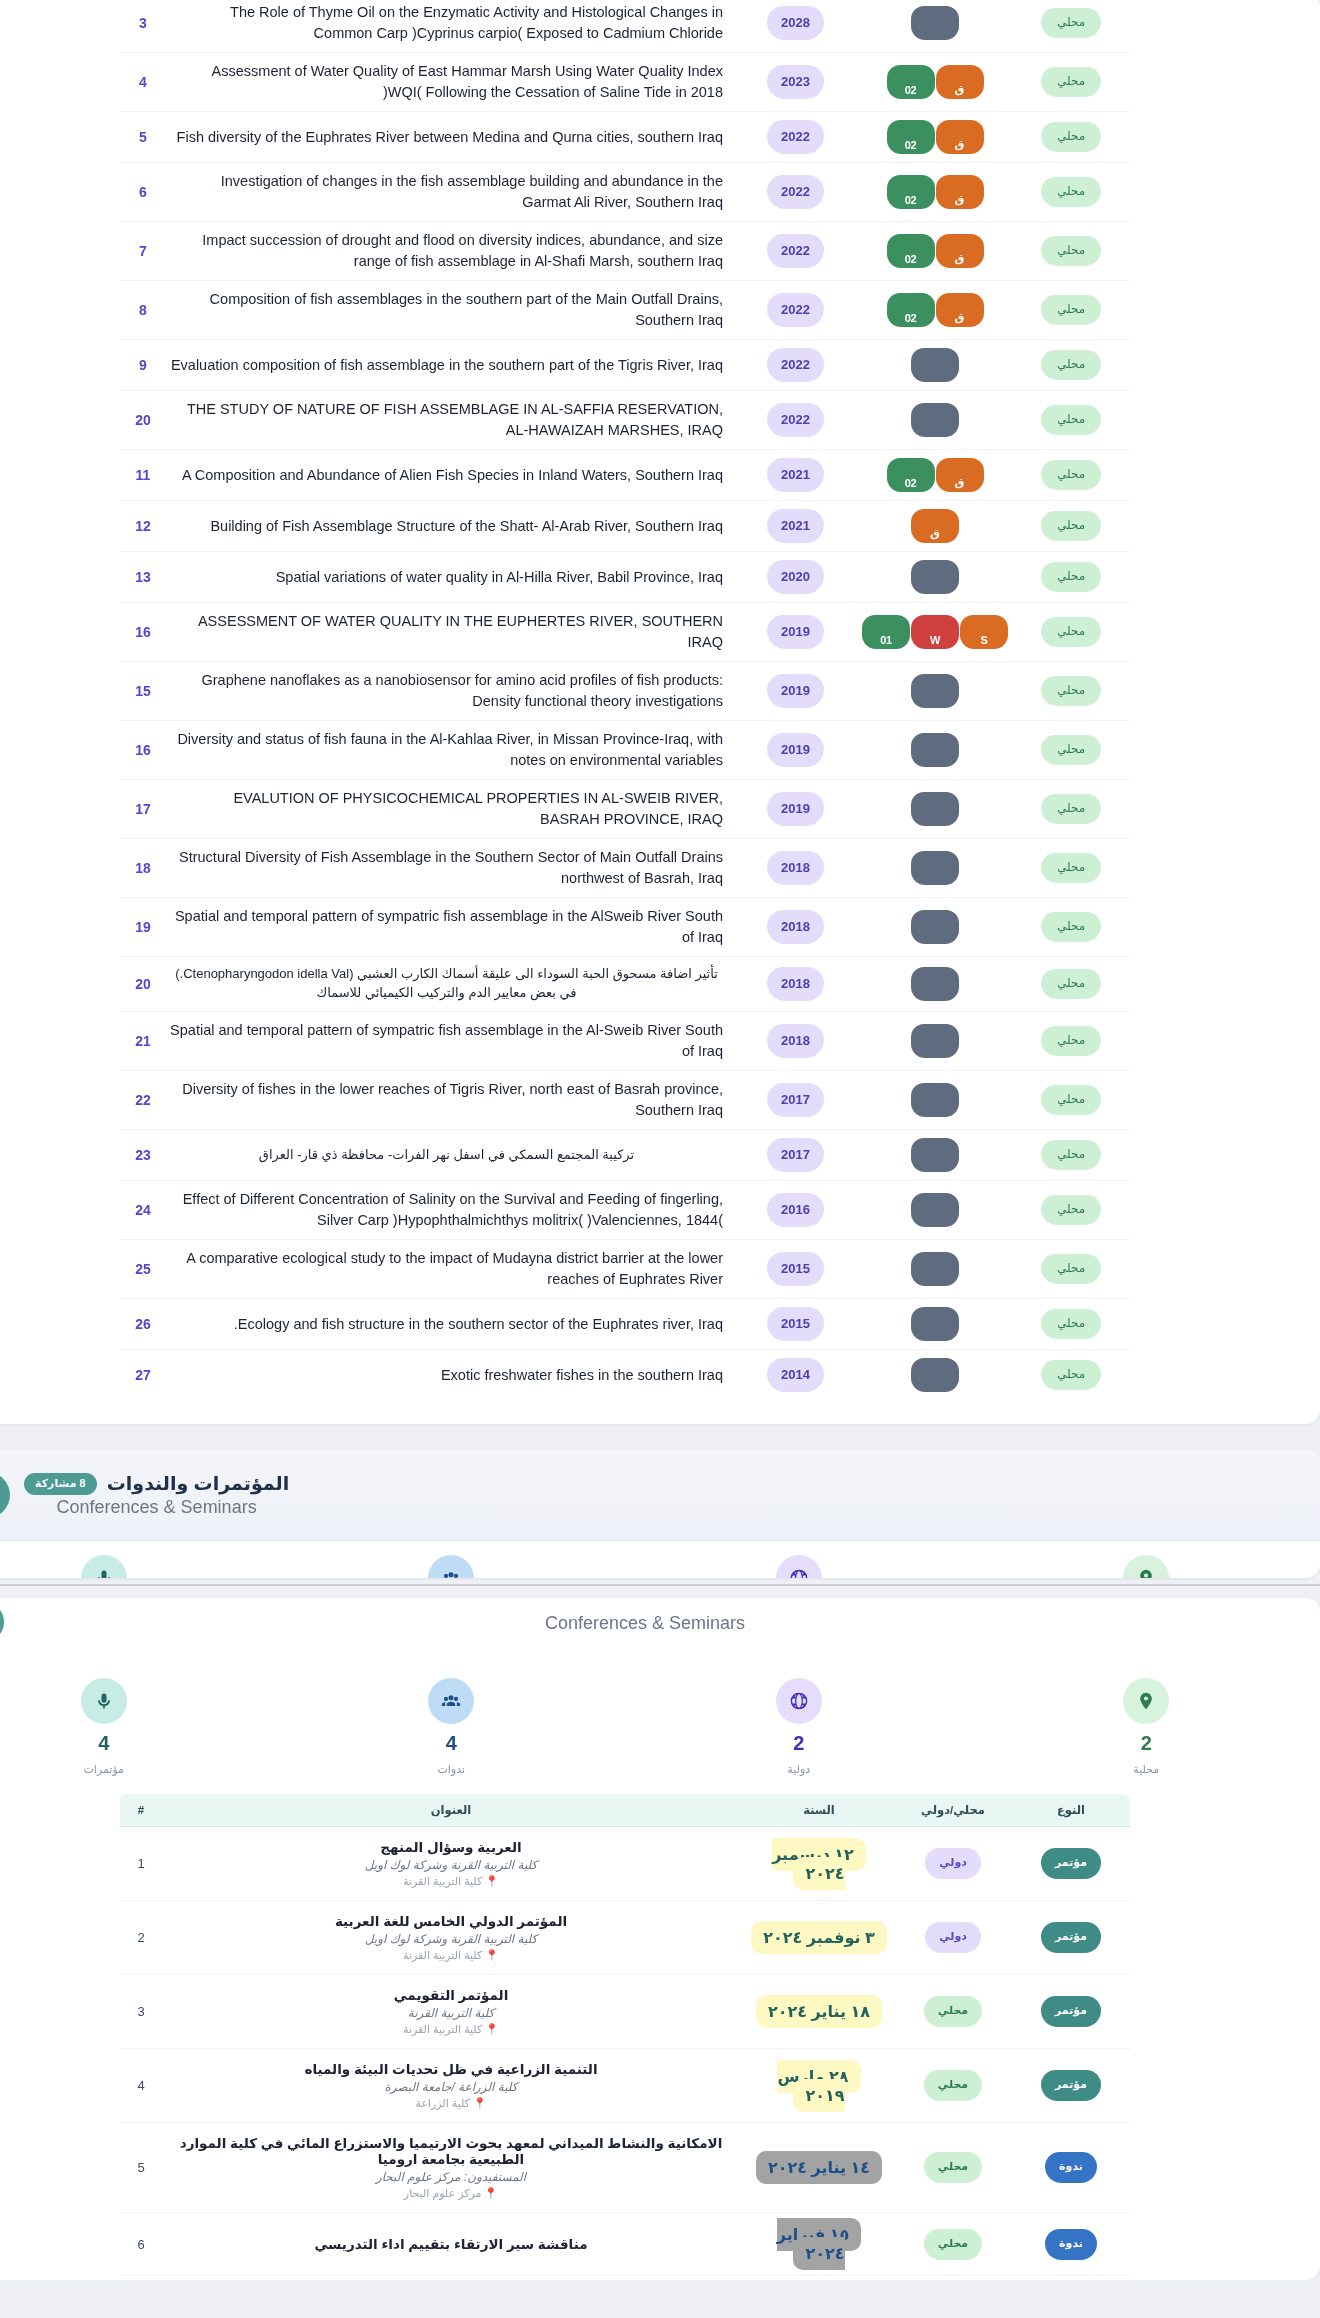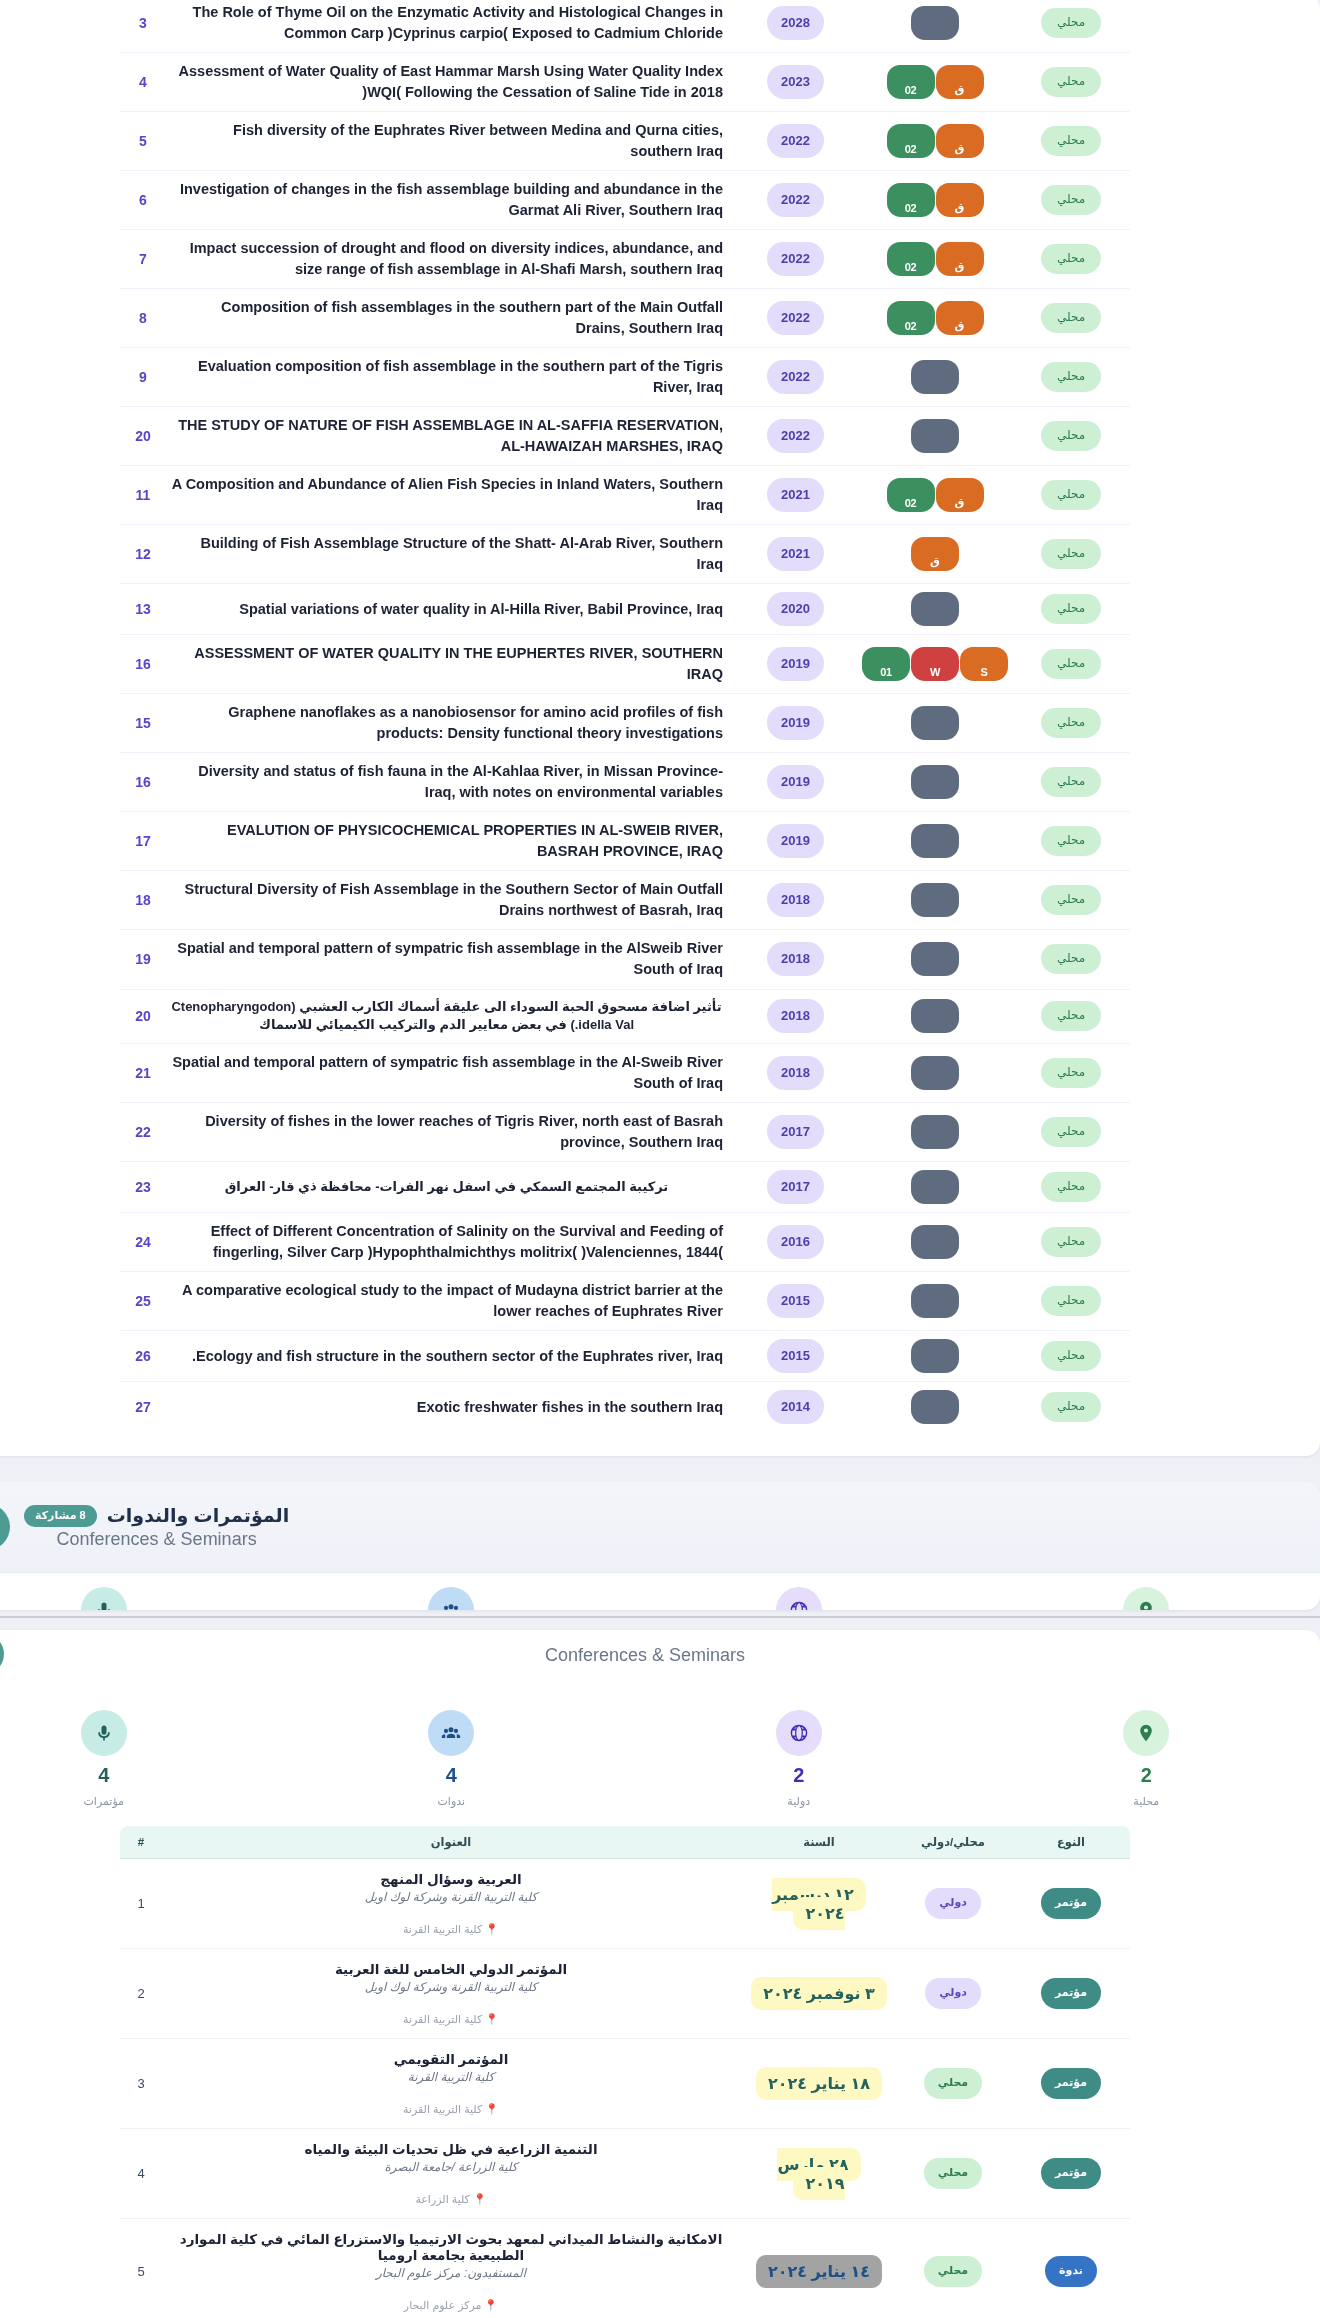--- a/index.html
+++ b/index.html
@@ -65,21 +65,21 @@
     padding-bottom:3px;
     letter-spacing:-.3px;
   }
   .av.slate  { background:#5f6b7f; }
   .av.green  { background:#3c8f5e; }
   .av.orange { background:#da6b22; }
   .av.red    { background:#cf4040; }
 
   .pub-title {
     font-size: 14.5px;
-    font-weight: 700;
+    font-weight: 400;
     color: #1e2235;
     line-height: 1.45;
     direction: ltr;
     text-align: right;
     padding-right: 6px;
   }
   .pub-title.rtl { direction: rtl; text-align: center; font-size: 13px; }
   .pub-num { color:#5b44c9; font-size:14px; font-weight:700; }
 
   
@@ -143,21 +143,21 @@
   .pill { display:inline-block; border-radius:16px 16px 18px 18px; padding:9px 14px 11px; font-size:11px; line-height:1; font-weight:700; }
   .pill-conf { background:#3f8c86; color:#fff; min-width:50px; }
   .pill-sem  { background:#3574c4; color:#fff; min-width:50px; }
   .pill-intl { background:#e3dcfb; color:#5a49bd; min-width:50px; }
   .pill-loc  { background:#cdf0d4; color:#2e7d4f; min-width:50px; }
   .pill-date { background:#fef9c3; color:#24625d; min-width:110px; font-weight:600; border-radius:10px; padding:8px 12px;}
   .pill-date.blue { background:#a3a3a3; color:#1d4f88; }
 
   .ct-title { font-size:13.5px; font-weight:700; color:#1e2235; }
   .ct-sub   { font-size:12px; color:#6f7789; margin-top:3px; font-style:italic; }
-  .ct-loc   { font-size:11px; color:#9aa1b0; margin-top:19px; }
+  .ct-loc   { font-size:11px; color:#9aa1b0; margin-top:3px; }
   .pinico   { color:#d9442f; font-size:11px; }
 </style>
 </head>
 <body>
 
 <div class="page">
 
   <div class="pubs-wrap" style="margin-top:-6px;">
     <table class="pubs-table">
       <tbody id="pubs-body">

